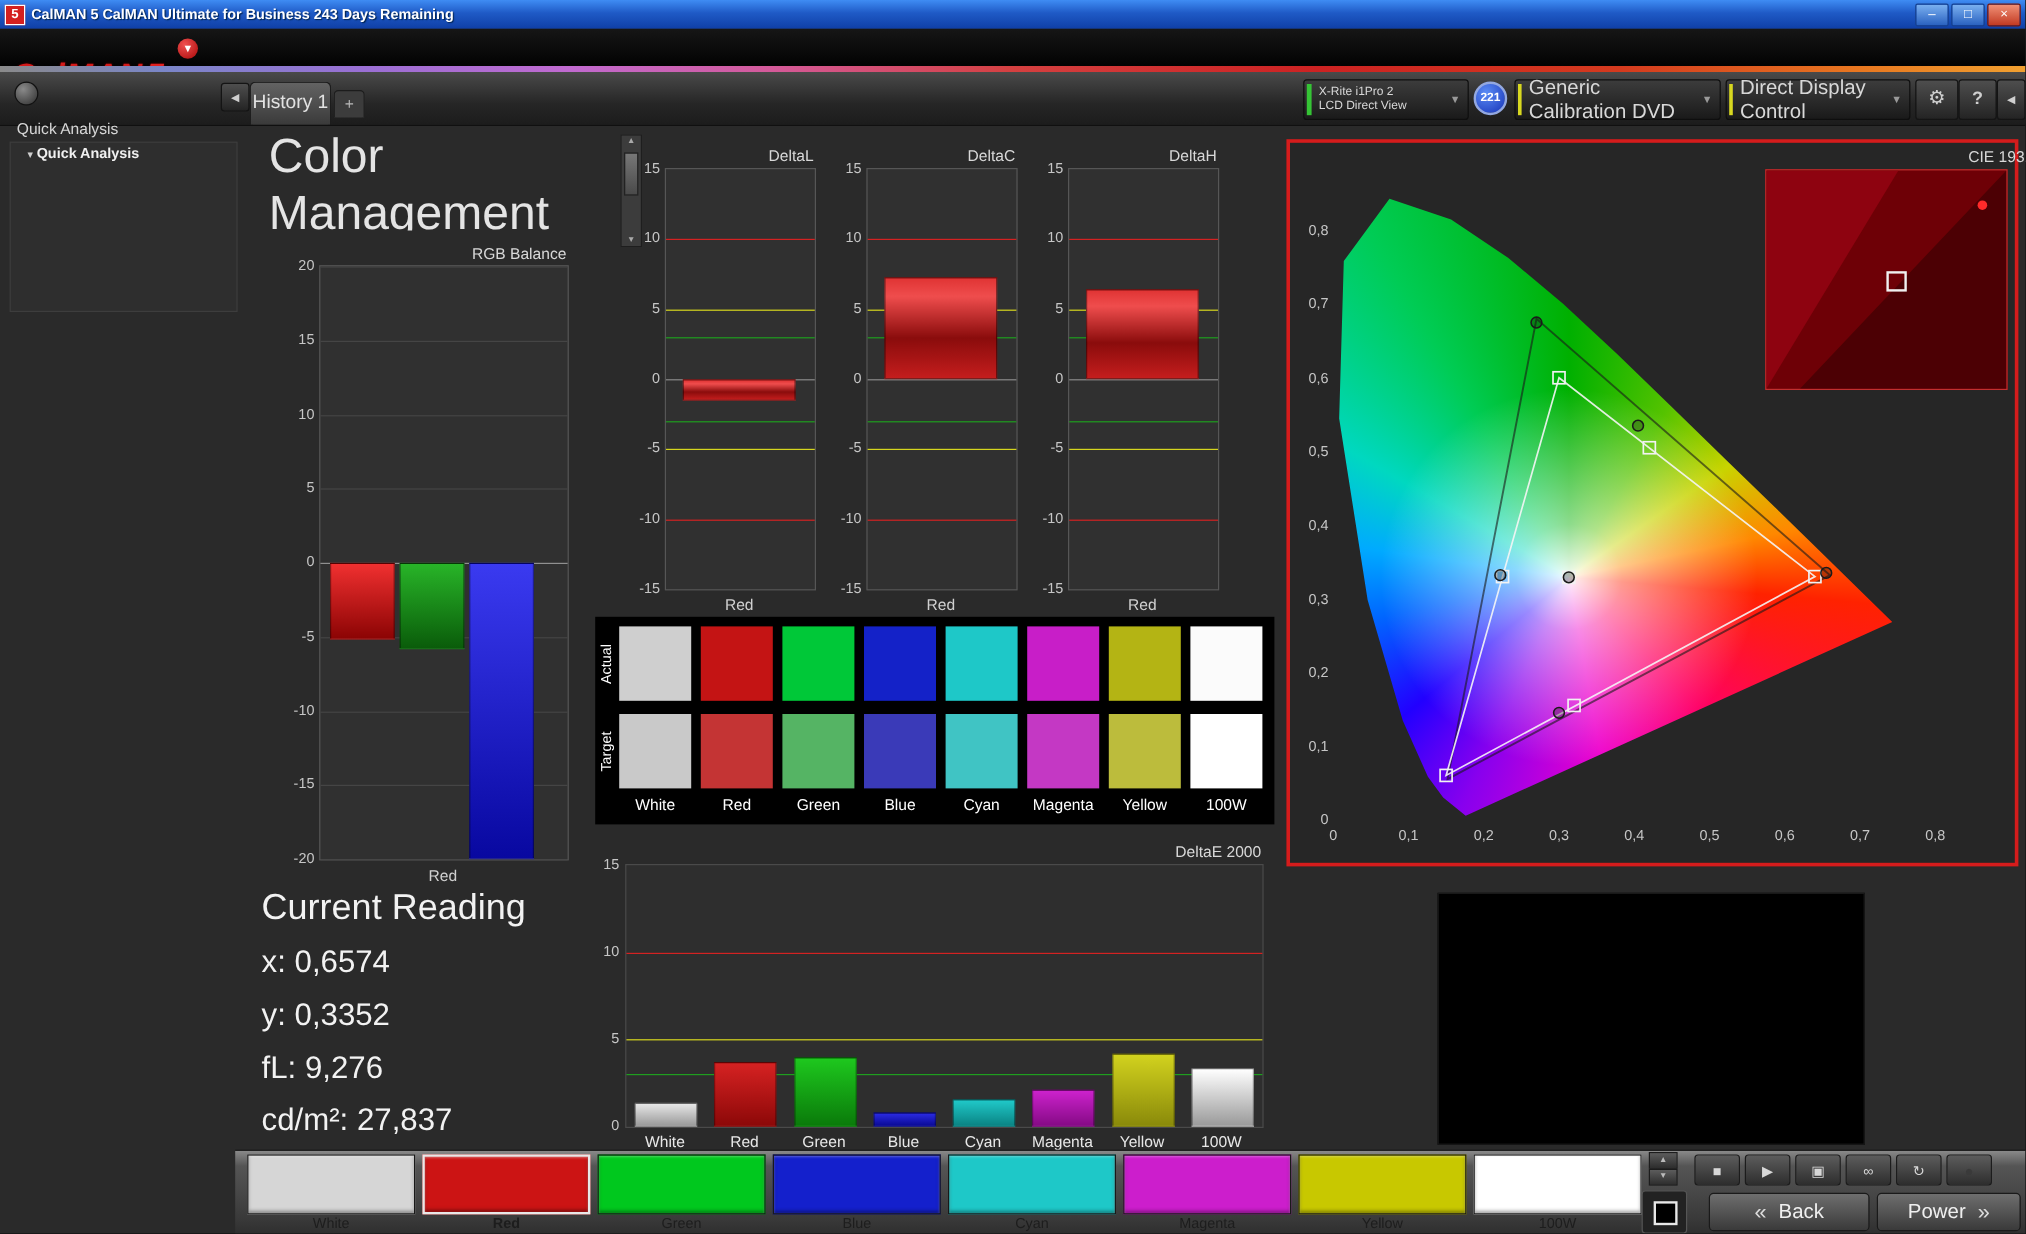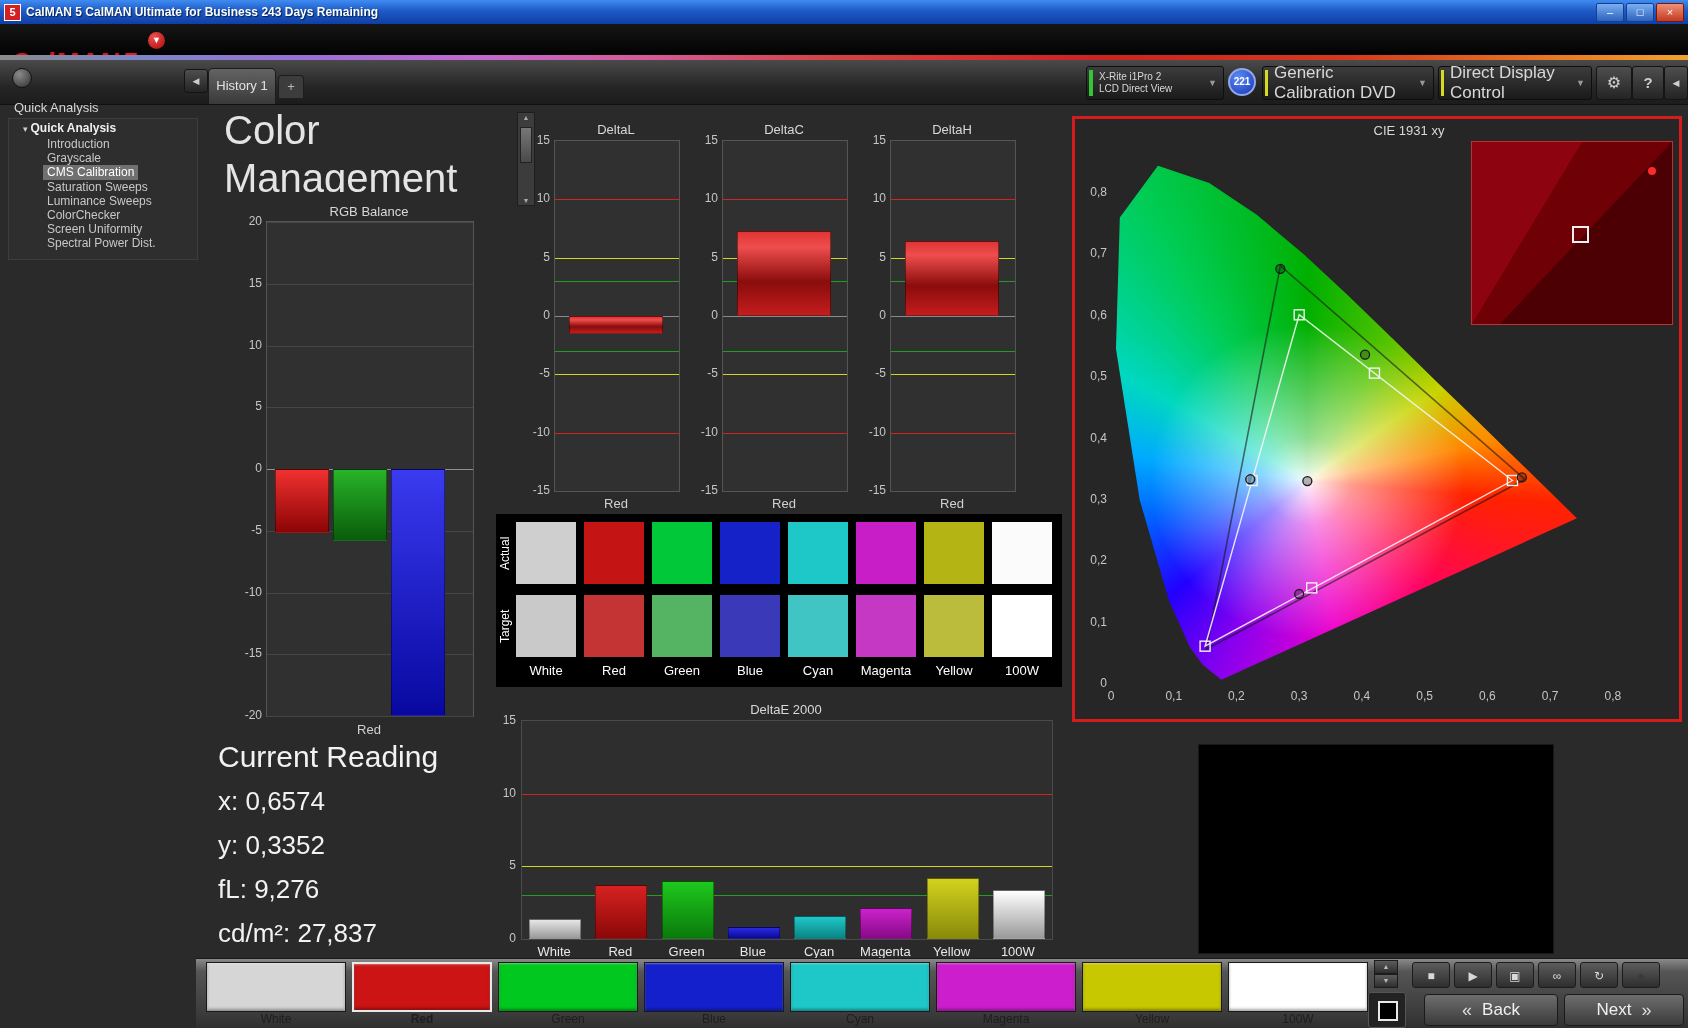--- a/index.html
+++ b/index.html
@@ -18,39 +18,39 @@
   .logobar{left:0;top:24px;width:1688px;height:31px;background:linear-gradient(180deg,#161616,#020202);}
   .logotext{position:absolute;left:10px;top:0px;font-size:27px;font-weight:bold;font-style:italic;color:#d31a1a;letter-spacing:1px;text-shadow:0 0 2px #5a0000,1px 1px 0 #3a0000;margin-top:24px;}
   .logonum{font-size:27px;color:#e02020;padding-left:2px;}
   .logodrop{position:absolute;left:148px;top:8px;width:17px;height:17px;border-radius:50%;background:radial-gradient(circle at 35% 30%,#f05050,#a80808);color:#fff;font-size:9px;text-align:center;line-height:17px;}
   .rainbow{left:0;top:55px;width:1688px;height:5px;background:linear-gradient(90deg,#8a8a8a 0%,#7a86c8 8%,#9a6fd4 18%,#c06ad0 28%,#d45a9a 38%,#d44040 50%,#cc2222 65%,#d43a1e 80%,#e87820 92%,#f0a030 100%);}
 
   
   .toolbar{left:0;top:60px;width:1688px;height:44px;background:linear-gradient(180deg,#4a4a4a,#262626 60%,#1c1c1c);border-bottom:1px solid #101010;}
   .circlebtn{position:absolute;left:12px;top:8px;width:18px;height:18px;border-radius:50%;background:radial-gradient(circle at 35% 30%,#8a8a8a,#2e2e2e);border:1px solid #111;}
   .sqbtn{position:absolute;background:linear-gradient(180deg,#4e4e4e,#242424);border:1px solid #141414;border-radius:3px;color:#cfcfcf;text-align:center;}
-  .tab{position:absolute;left:208px;top:8px;width:66px;height:35px;background:linear-gradient(180deg,#636363,#3a3a3a);border:1px solid #1c1c1c;border-bottom:none;border-radius:5px 5px 0 0;color:#e2e2e2;font-size:13px;line-height:34px;text-align:center;}
+  .tab{position:absolute;left:208px;top:8px;width:66px;height:35px;background:linear-gradient(180deg,#636363,#3a3a3a);border:1px solid #1c1c1c;border-bottom:none;border-radius:5px 5px 0 0;color:#e2e2e2;font-size:16px;line-height:34px;text-align:center;}
   .tabplus{position:absolute;left:278px;top:15px;width:24px;height:22px;background:#3c3c3c;border:1px solid #1c1c1c;border-bottom:none;border-radius:4px 4px 0 0;color:#b8b8b8;font-size:13px;line-height:22px;text-align:center;}
   .dropbtn{position:absolute;top:6px;height:32px;background:linear-gradient(180deg,#3c3c3c,#1a1a1a);border:1px solid #0e0e0e;border-radius:3px;color:#d8d8d8;display:flex;align-items:center;}
   .stripe{width:4px;height:26px;margin:0 6px 0 2px;}
   .caret{margin-left:auto;padding:0 6px;color:#999;font-size:9px;}
   .two-line{font-size:10px;line-height:12px;}
   .one-line{font-size:17px;}
   .badge{position:absolute;left:1228px;top:8px;width:28px;height:28px;border-radius:50%;background:radial-gradient(circle at 35% 30%,#5b8cf5,#1733b8);border:2px solid #93a8e0;box-sizing:border-box;color:#fff;font-size:10px;font-weight:bold;text-align:center;line-height:24px;}
 
   
   .side-header{left:14px;top:100px;font-size:13px;color:#d6d6d6;}
   .tree{left:8px;top:118px;width:190px;height:142px;background:#2e2e2e;border:1px solid #3d3d3d;display:flex;flex-direction:column;align-items:flex-start;padding-top:2px;box-sizing:border-box;}
   .tree-root{font-size:12px;font-weight:bold;color:#f0f0f0;padding-left:14px;line-height:15px;}
   .tree-root .tri{color:#cfcfcf;font-size:9px;padding-right:3px;}
   .tree-item{font-size:12px;color:#c8c8c8;margin-left:34px;line-height:14.2px;padding:0 4px;cursor:default;}
   .tree-item.selected{background:#707070;color:#fff;}
 
   
-  .chart-title{position:absolute;font-size:13px;color:#d8d8d8;text-align:center;}
+  .chart-title{position:absolute;font-size:13px;color:#d8d8d8;text-align:right;}
   .xlabel{position:absolute;font-size:13px;color:#d0d0d0;text-align:center;}
   .plot{position:absolute;background:#303030;border:1px solid #565656;}
   .tick{position:absolute;font-size:12px;color:#c6c6c6;}
 
   .page-title{left:224px;top:106px;width:300px;height:86px;font-size:40px;line-height:48px;color:#e4e4e4;overflow:hidden;}
 
   .reading-head{left:218px;top:740px;font-size:30px;color:#f2f2f2;}
   .reading-line{position:absolute;left:218px;font-size:26px;color:#f2f2f2;}
 
   .miniscroll{left:517px;top:112px;width:16px;height:92px;background:#3c3c3c;border:1px solid #1e1e1e;}
@@ -136,30 +136,20 @@
       <div class="caret">▼</div>
     </div>
     <div class="sqbtn" style="left:1596px;top:6px;width:34px;height:32px;font-size:16px;line-height:32px;">⚙</div>
     <div class="sqbtn" style="left:1632px;top:6px;width:30px;height:32px;font-size:15px;line-height:32px;font-weight:bold;">?</div>
     <div class="sqbtn" style="left:1664px;top:6px;width:22px;height:32px;font-size:9px;line-height:32px;">◀</div>
   </div>
 
   <div class="abs side-header">Quick Analysis</div>
   <div class="abs tree">
     <div class="tree-root"><span class="tri">▾</span><span>Quick Analysis</span></div>
-    <div id="tree-items" style="display:flex;flex-direction:column;align-items:flex-start;">
-        <div class="tree-item">Introduction</div>
-        <div class="tree-item">Grayscale</div>
-        <div class="tree-item selected">CMS Calibration</div>
-        <div class="tree-item">Saturation Sweeps</div>
-        <div class="tree-item">Luminance Sweeps</div>
-        <div class="tree-item">ColorChecker</div>
-        <div class="tree-item">Screen Uniformity</div>
-        <div class="tree-item">Spectral Power Dist.</div>
-      </div>
   </div>
 
   <div class="abs page-title">Color Management</div>
 
   <div class="abs" id="rgb-chart" style="left:238px;top:204px;width:250px;height:540px;">
     <div class="chart-title" style="left:28px;top:0;width:206px;">RGB Balance</div>
     <div class="plot" id="rgb-plot" style="left:28px;top:17px;width:206px;height:494px;">
         <div style="position: absolute; left: 0px; right: 0px; top: 494px; height: 1px; background: rgb(69, 69, 69);"></div>
         <div style="position: absolute; left: 0px; right: 0px; top: 432.25px; height: 1px; background: rgb(69, 69, 69);"></div>
         <div style="position: absolute; left: 0px; right: 0px; top: 370.5px; height: 1px; background: rgb(69, 69, 69);"></div>
@@ -375,21 +365,21 @@
     <div class="spinbtn">▼</div>
   </div>
   <div class="pattern-btn">
     <div class="pattern-inner"></div>
   </div>
   <div class="navbtn" id="back-btn" style="left:1424px;width:134px;">
     <span class="chev">«</span>
     <span>Back</span>
   </div>
   <div class="navbtn" id="next-btn" style="left:1564px;width:120px;">
-    <span>Next</span>
+    <span>Power</span>
     <span class="chev">»</span>
   </div>
 
 <div style="position: absolute; left: 206px; top: 962px; width: 140px; height: 50px; background: rgb(214, 214, 214); border: 1px solid rgb(25, 25, 25); box-shadow: rgba(255, 255, 255, 0.35) 0px 1px 2px inset, rgba(0, 0, 0, 0.35) 0px -2px 3px inset; box-sizing: border-box;"></div>
     <div style="position: absolute; left: 206px; top: 1012px; width: 140px; text-align: center; font-size: 12px; color: rgb(29, 29, 29); font-weight: normal;">White</div>
     <div style="position: absolute; left: 352px; top: 962px; width: 140px; height: 50px; background: rgb(204, 20, 20); border: 2px solid rgb(232, 232, 232); box-shadow: rgba(255, 255, 255, 0.35) 0px 1px 2px inset, rgba(0, 0, 0, 0.35) 0px -2px 3px inset; box-sizing: border-box;"></div>
     <div style="position: absolute; left: 352px; top: 1012px; width: 140px; text-align: center; font-size: 12px; color: rgb(29, 29, 29); font-weight: bold;">Red</div>
     <div style="position: absolute; left: 498px; top: 962px; width: 140px; height: 50px; background: rgb(0, 200, 30); border: 1px solid rgb(25, 25, 25); box-shadow: rgba(255, 255, 255, 0.35) 0px 1px 2px inset, rgba(0, 0, 0, 0.35) 0px -2px 3px inset; box-sizing: border-box;"></div>
     <div style="position: absolute; left: 498px; top: 1012px; width: 140px; text-align: center; font-size: 12px; color: rgb(29, 29, 29); font-weight: normal;">Green</div>
     <div style="position: absolute; left: 644px; top: 962px; width: 140px; height: 50px; background: rgb(20, 32, 204); border: 1px solid rgb(25, 25, 25); box-shadow: rgba(255, 255, 255, 0.35) 0px 1px 2px inset, rgba(0, 0, 0, 0.35) 0px -2px 3px inset; box-sizing: border-box;"></div>

